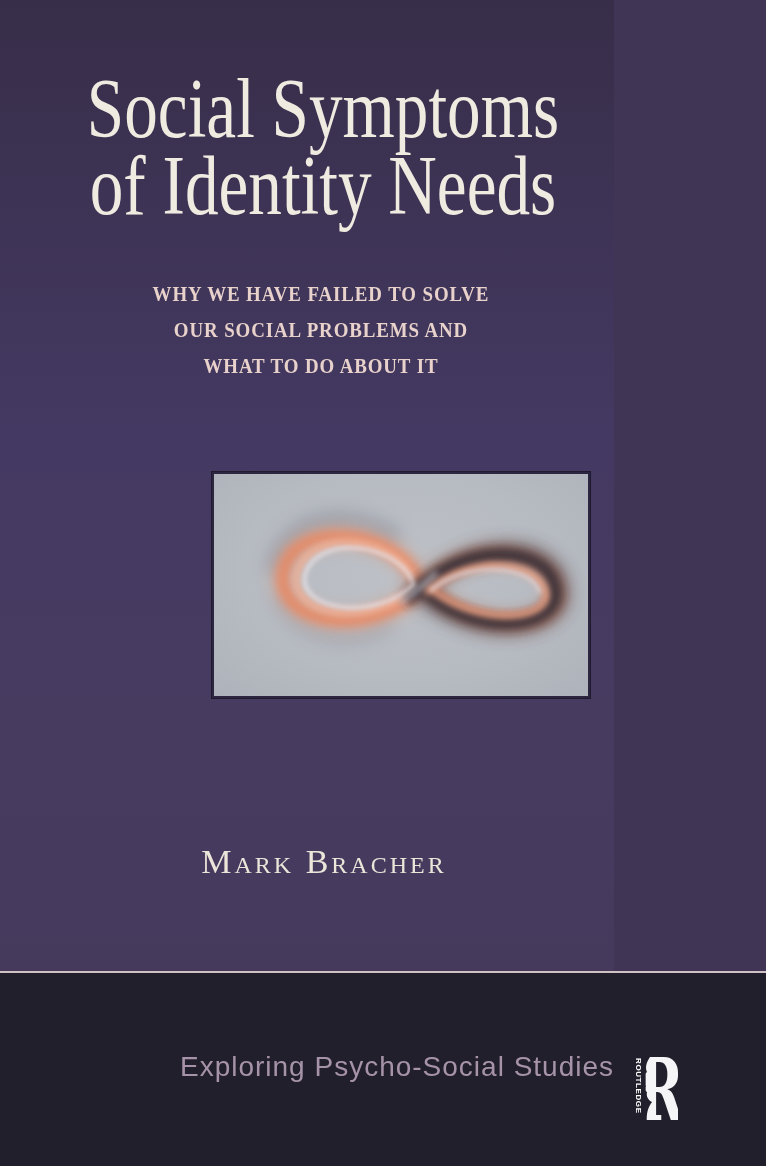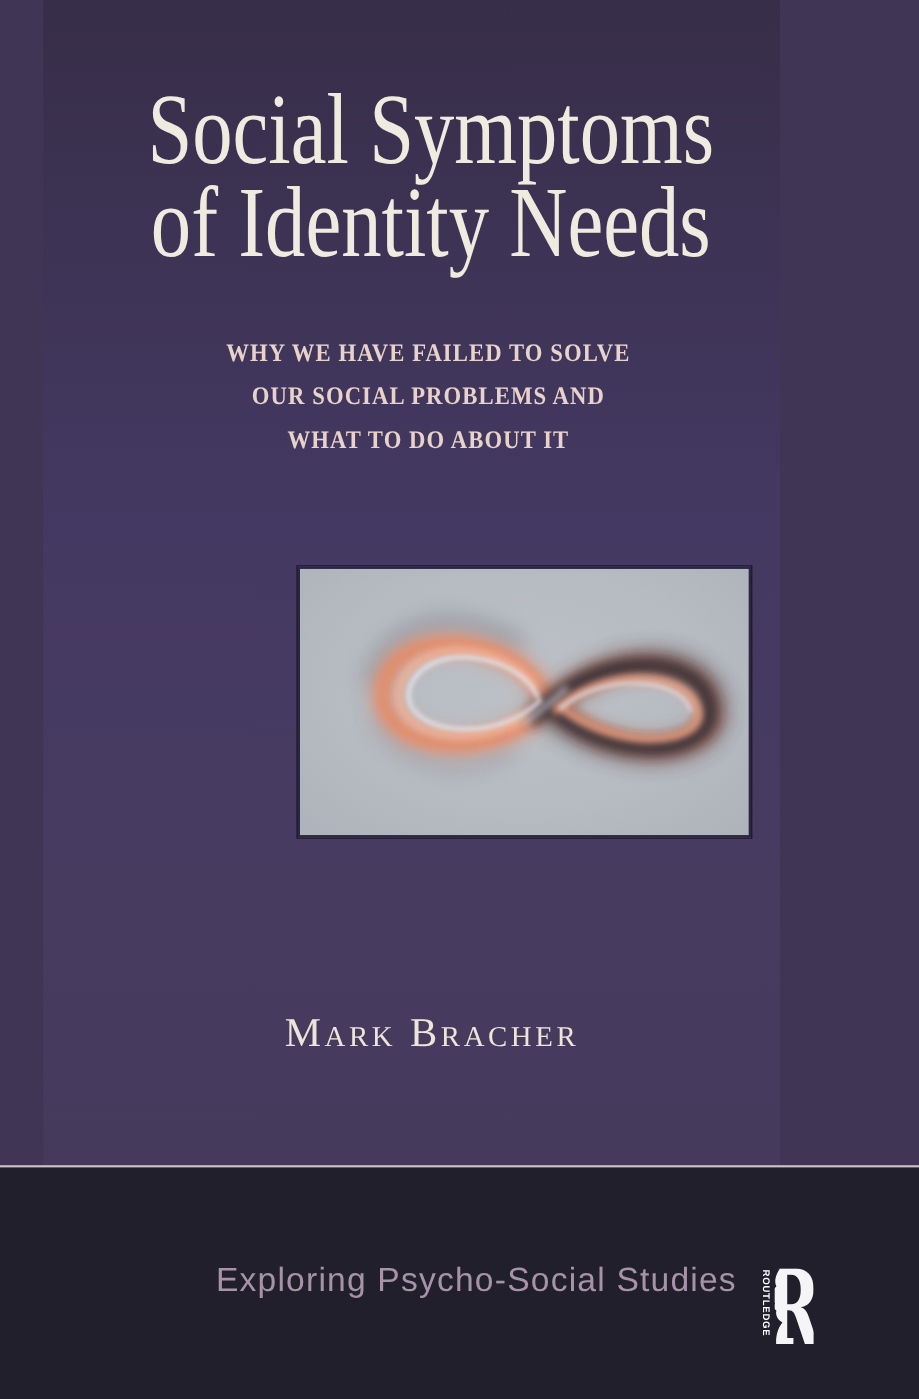--- a/index.html
+++ b/index.html
@@ -15,21 +15,20 @@
     background: #413556;
   }
 
   
   .purple-section {
     position: absolute;
     top: 0; left: 0;
     width: 614px;
     height: 971px;
     background: linear-gradient(180deg, #372e49 0%, #443962 45%, #473b60 75%, #453a5c 100%);
-    margin-left: 36px;
   }
 
   .book-title {
     position: absolute;
     top: 0; left: 0;
     width: 100%;
     padding-top: 70px;
     text-align: center;
     font-size: 84px;
     line-height: 77px;

